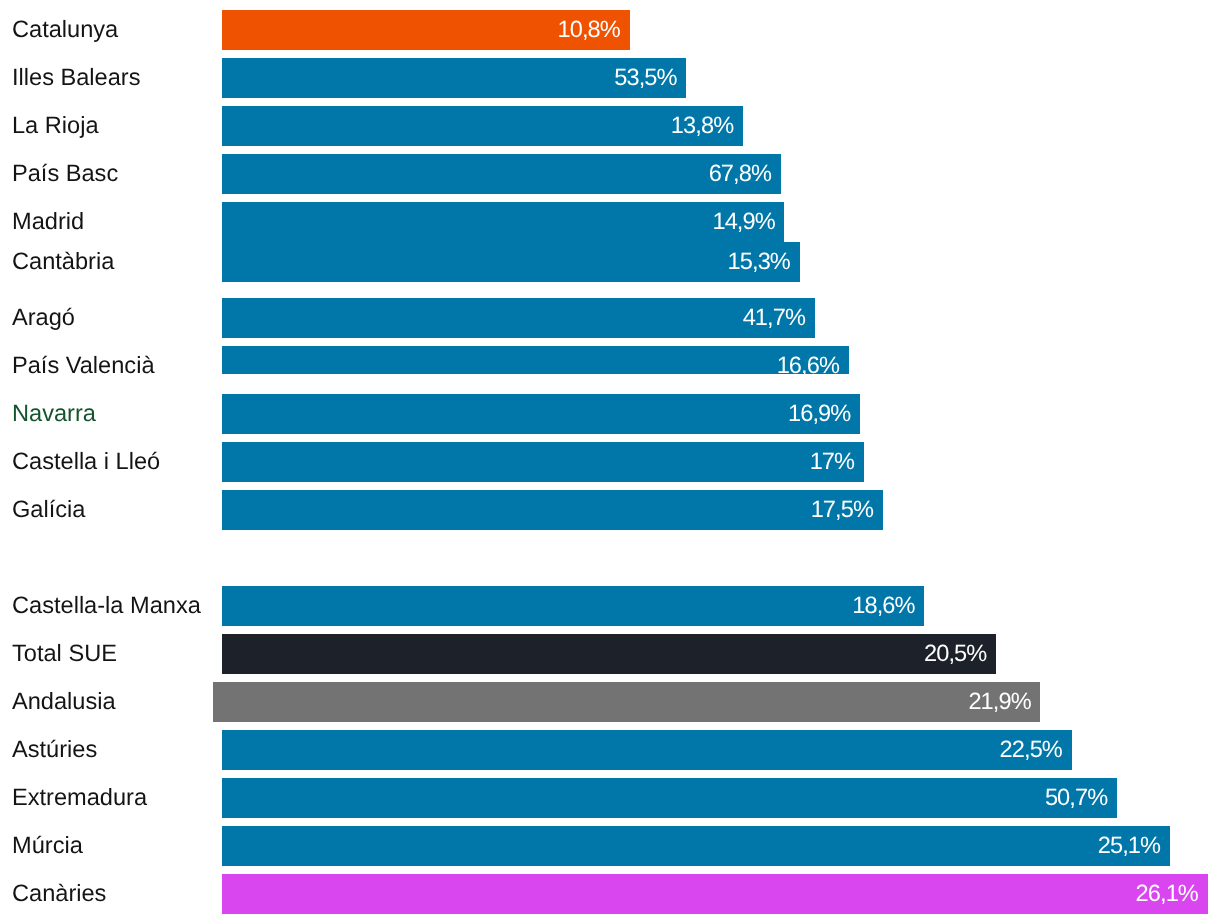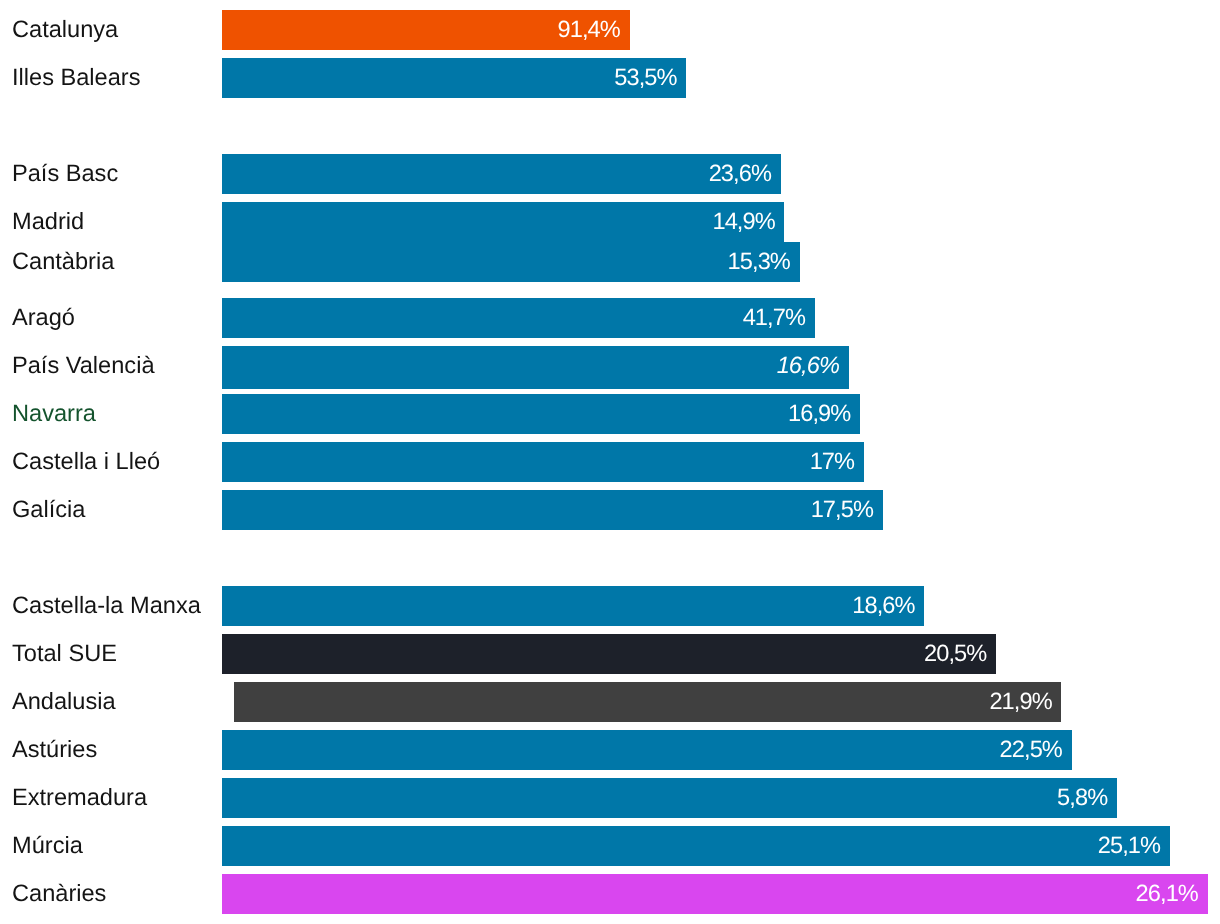--- a/index.html
+++ b/index.html
@@ -19,33 +19,39 @@
           font-size:23.6px; letter-spacing:-0.9px; color:#ffffff; white-space:nowrap;
           transform:translateZ(0); }
 </style>
 </head>
 <body>
 
 <div id="chart" style="background: rgb(255, 255, 255);">
   <div class="row" style="top: 10px; height: 40px;">
     <div class="cat" style="left: 12px; color: rgb(20, 20, 20);">Catalunya</div>
     <div class="bar" style="left: 221.5px; height: 40px; width: 408.024px; background: rgb(239, 82, 0);">
-        <span class="val" style="color: rgb(255, 255, 255);">91,4%</span>
+        <span class="val" style="color: rgb(255, 255, 255);">10,8%</span>
       </div>
   </div>
   <div class="row" style="top: 58px; height: 40px;">
     <div class="cat" style="left: 12px; color: rgb(20, 20, 20);">Illes Balears</div>
     <div class="bar" style="left: 221.5px; height: 40px; width: 464.694px; background: rgb(0, 119, 168);">
         <span class="val" style="color: rgb(255, 255, 255);">53,5%</span>
       </div>
   </div>
+  <div class="row" style="top: 106px; height: 40px;">
+    <div class="cat" style="left: 12px; color: rgb(20, 20, 20);">La Rioja</div>
+    <div class="bar" style="left: 221.5px; height: 40px; width: 521.364px; background: rgb(0, 119, 168);">
+        <span class="val" style="color: rgb(255, 255, 255);">13,8%</span>
+      </div>
+  </div>
   <div class="row" style="top: 154px; height: 40px;">
     <div class="cat" style="left: 12px; color: rgb(20, 20, 20);">País Basc</div>
     <div class="bar" style="left: 221.5px; height: 40px; width: 559.144px; background: rgb(0, 119, 168);">
-        <span class="val" style="color: rgb(255, 255, 255);">23,6%</span>
+        <span class="val" style="color: rgb(255, 255, 255);">67,8%</span>
       </div>
   </div>
   <div class="row" style="top: 202px; height: 40px;">
     <div class="cat" style="left: 12px; color: rgb(20, 20, 20);">Madrid</div>
     <div class="bar" style="left: 221.5px; height: 40px; width: 562.922px; background: rgb(0, 119, 168);">
         <span class="val" style="color: rgb(255, 255, 255);">14,9%</span>
       </div>
   </div>
   <div class="row" style="top: 242px; height: 40px; padding-left: 10px;">
     <div class="cat" style="left: 12px; color: rgb(20, 20, 20);">Cantàbria</div>
@@ -54,21 +60,21 @@
       </div>
   </div>
   <div class="row" style="top: 298px; height: 40px;">
     <div class="cat" style="left: 12px; color: rgb(20, 20, 20);">Aragó</div>
     <div class="bar" style="left: 221.5px; height: 40px; width: 593.146px; background: rgb(0, 119, 168);">
         <span class="val" style="color: rgb(255, 255, 255);">41,7%</span>
       </div>
   </div>
   <div class="row" style="top: 346px; height: 40px;">
     <div class="cat" style="left: 12px; color: rgb(20, 20, 20);">País Valencià</div>
-    <div class="bar" style="left: 221.5px; height: 43px; width: 627.148px; background: rgb(0, 119, 168); font-style: italic;">
+    <div class="bar" style="left: 221.5px; height: 28px; width: 627.148px; background: rgb(0, 119, 168);">
         <span class="val" style="color: rgb(255, 255, 255);">16,6%</span>
       </div>
   </div>
   <div class="row" style="top: 394px; height: 40px;">
     <div class="cat" style="left: 12px; color: #14532d;">Navarra</div>
     <div class="bar" style="left: 221.5px; height: 40px; width: 638.482px; background: rgb(0, 119, 168);">
         <span class="val" style="color: rgb(255, 255, 255);">16,9%</span>
       </div>
   </div>
   <div class="row" style="top: 442px; height: 40px;">
@@ -90,34 +96,34 @@
       </div>
   </div>
   <div class="row" style="top: 634px; height: 40px; border-radius: 12px;">
     <div class="cat" style="left: 12px; color: rgb(20, 20, 20);">Total SUE</div>
     <div class="bar" style="left: 221.5px; height: 40px; width: 774.49px; background: rgb(29, 33, 42);">
         <span class="val" style="color: rgb(255, 255, 255); text-align: center;">20,5%</span>
       </div>
   </div>
   <div class="row" style="top: 682px; height: 40px;">
     <div class="cat" style="left: 12px; color: rgb(20, 20, 20);">Andalusia</div>
-    <div class="bar" style="left: 234px; height: 40px; width: 827.382px; background: #404040; text-decoration: underline;">
+    <div class="bar" style="left: 213px; height: 40px; width: 827.382px; background: #737373; text-decoration: underline;">
         <span class="val" style="color: rgb(255, 255, 255);">21,9%</span>
       </div>
   </div>
   <div class="row" style="top: 730px; height: 40px;">
     <div class="cat" style="left: 12px; color: rgb(20, 20, 20);">Astúries</div>
     <div class="bar" style="left: 221.5px; height: 40px; width: 850.05px; background: rgb(0, 119, 168);">
         <span class="val" style="color: rgb(255, 255, 255);">22,5%</span>
       </div>
   </div>
   <div class="row" style="top: 778px; height: 40px;">
     <div class="cat" style="left: 12px; color: rgb(20, 20, 20);">Extremadura</div>
     <div class="bar" style="left: 221.5px; height: 40px; width: 895.386px; background: rgb(0, 119, 168);">
-        <span class="val" style="color: rgb(255, 255, 255);">5,8%</span>
+        <span class="val" style="color: rgb(255, 255, 255);">50,7%</span>
       </div>
   </div>
   <div class="row" style="top: 826px; height: 40px;">
     <div class="cat" style="left: 12px; color: rgb(20, 20, 20);">Múrcia</div>
     <div class="bar" style="left: 221.5px; height: 40px; width: 948.278px; background: rgb(0, 119, 168);">
         <span class="val" style="color: rgb(255, 255, 255);">25,1%</span>
       </div>
   </div>
   <div class="row" style="top: 874px; height: 40px;">
     <div class="cat" style="left: 12px; color: rgb(20, 20, 20);">Canàries</div>

